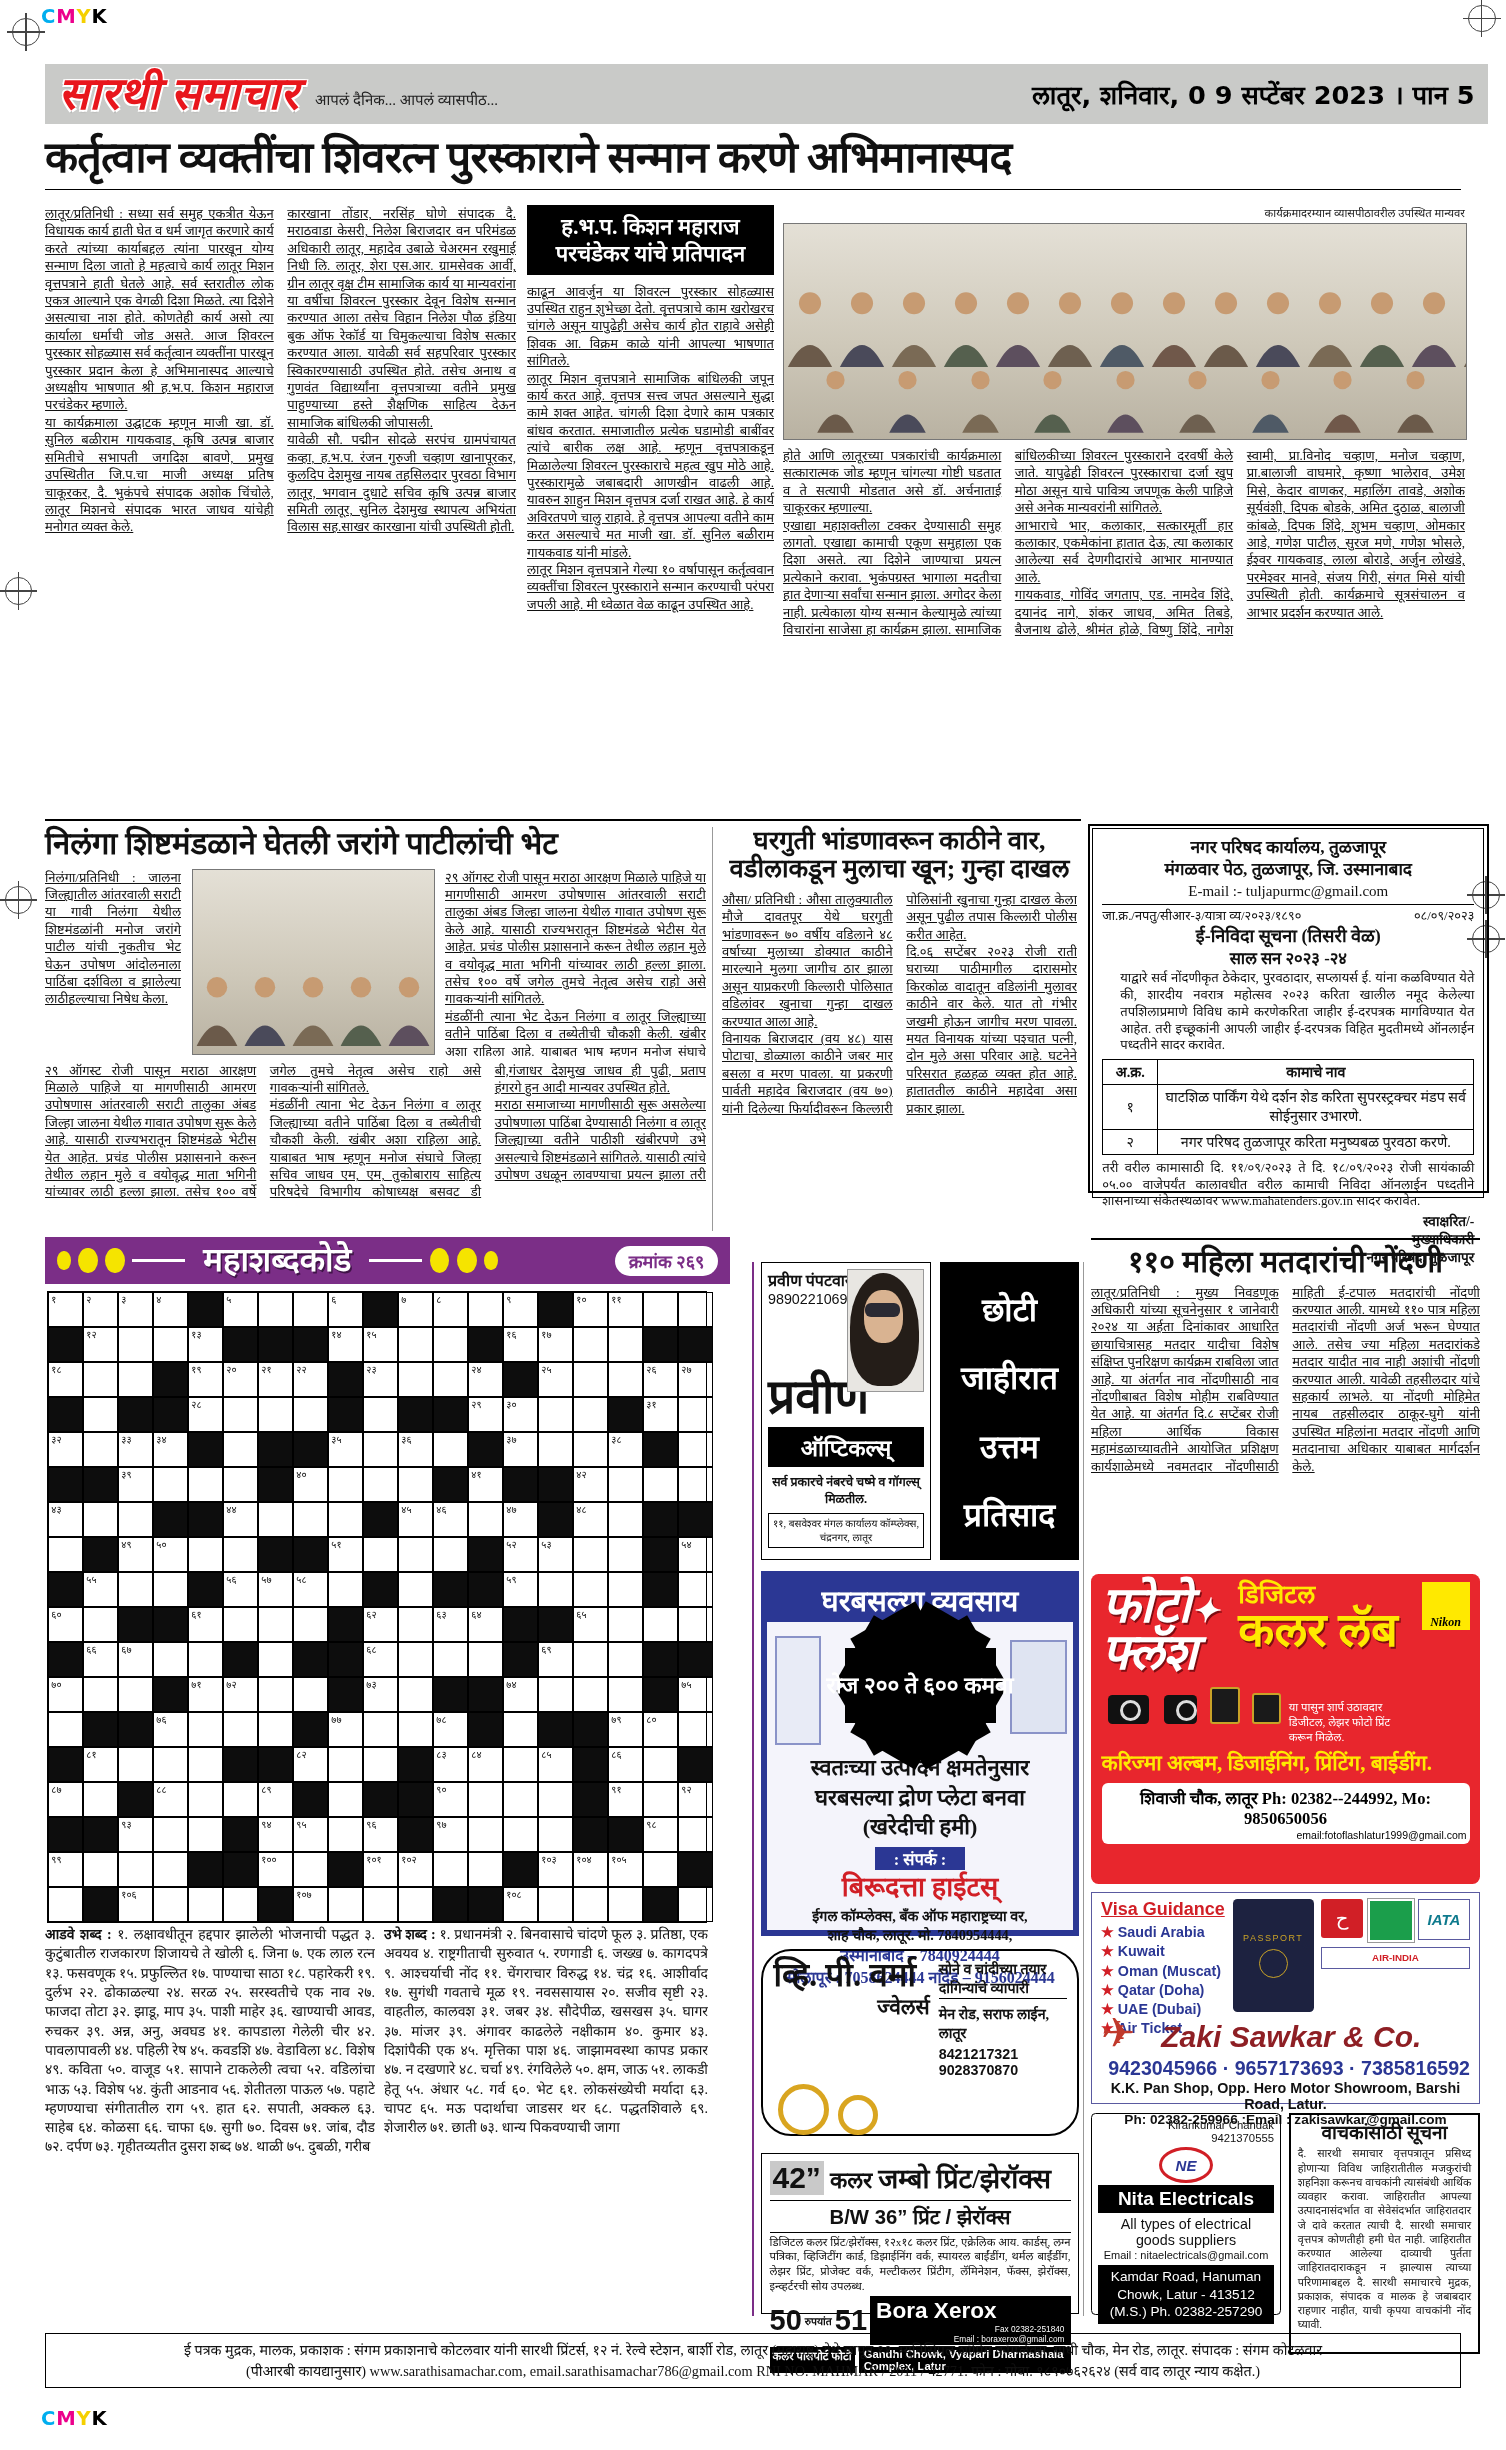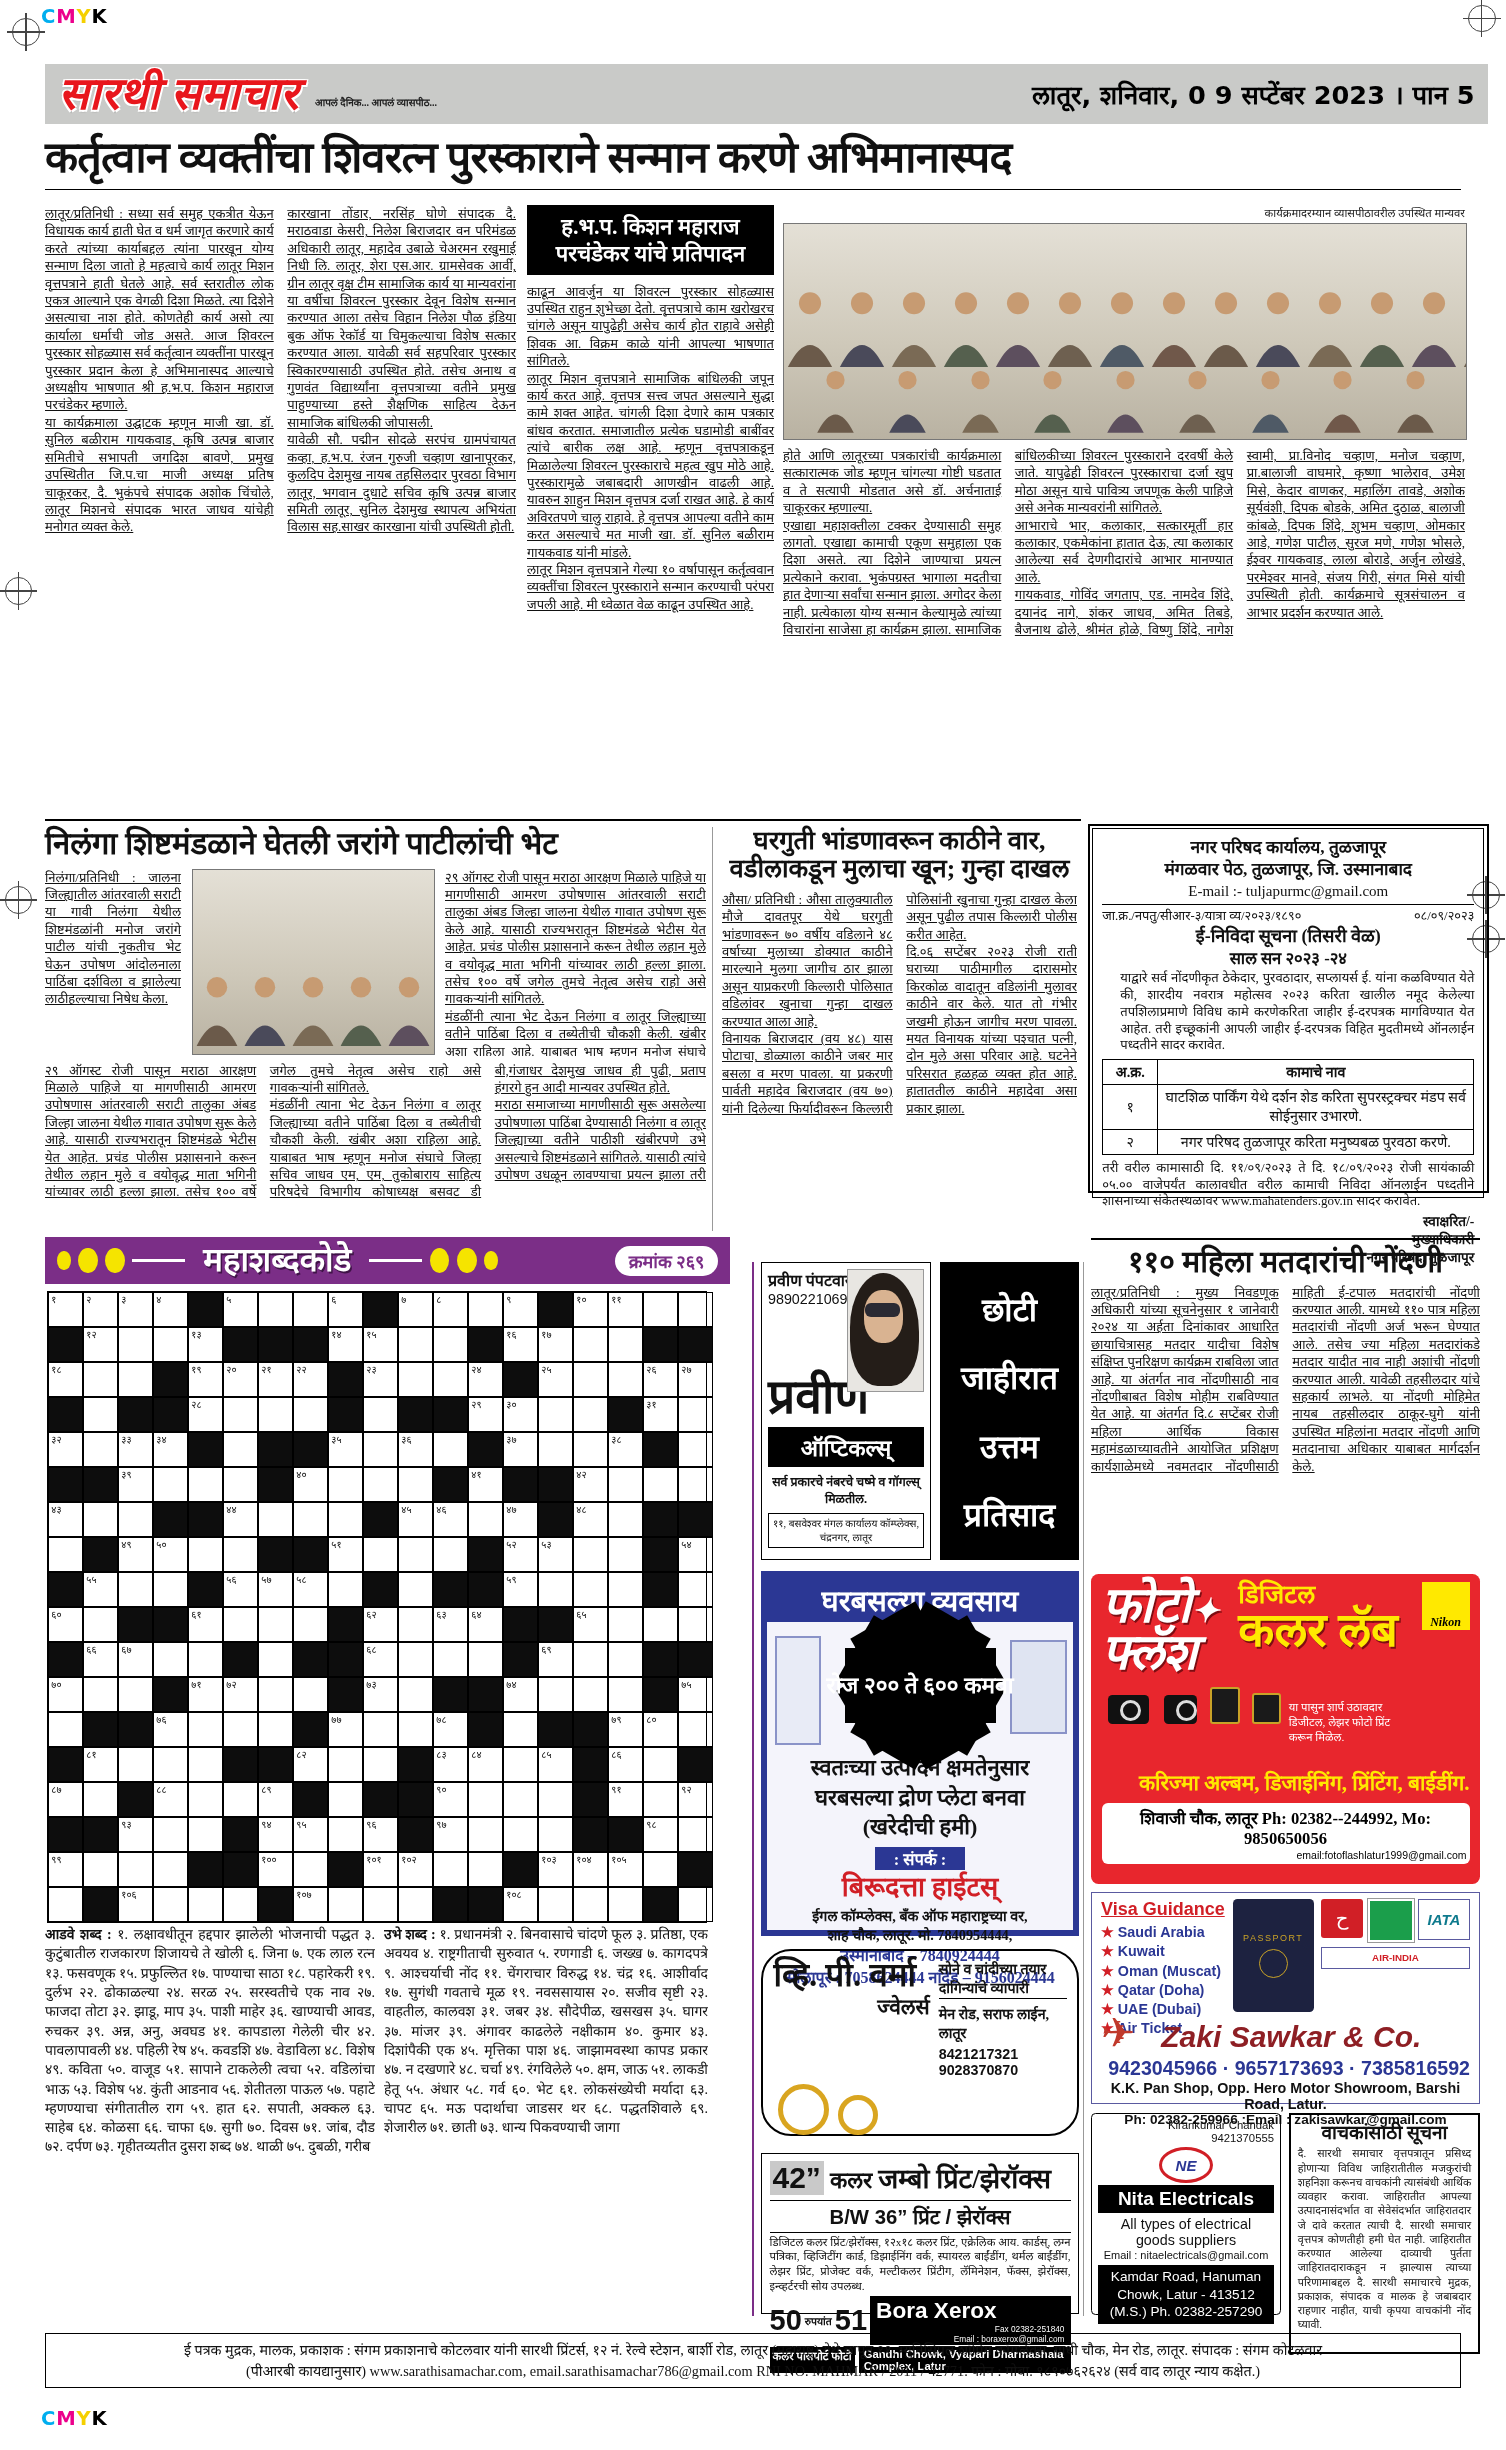--- a/index.html
+++ b/index.html
@@ -15,21 +15,21 @@
   .cmyk{font-family:"DejaVu Sans",sans-serif;font-weight:bold;font-size:19.6px;letter-spacing:0.8px;}
   .cmyk .c{color:#00aeef}.cmyk .m{color:#ec008c}.cmyk .y{color:#f5d000}.cmyk .k{color:#000}
   .regmark{width:25.6px;height:25.6px;border:1.5px solid #444;border-radius:50%;position:absolute;}
   .regmark:before,.regmark:after{content:"";position:absolute;background:#444;}
   .regmark:before{left:50%;top:-6px;bottom:-6px;width:1.5px;margin-left:-0.8px;}
   .regmark:after{top:50%;left:-6px;right:-6px;height:1.5px;margin-top:-0.8px;}
   
   .mast{background:#c9cac8;display:flex;align-items:center;justify-content:space-between;padding:0 13.6px;}
   .mast-title{font-size:45px;font-weight:bold;font-style:italic;color:#e8161c;line-height:1;
     text-shadow:-1.5px -1.5px 0 #fff,1.5px -1.5px 0 #fff,-1.5px 1.5px 0 #fff,1.5px 1.5px 0 #fff,0 2.3px 1.5px rgba(0,0,0,.35);}
-  .mast-tag{font-size:10px;font-weight:bold;color:#222;margin-left:16.6px;align-self:flex-end;padding-bottom:7.5px;}
+  .mast-tag{font-size:15px;font-weight:normal;color:#222;margin-left:16.6px;align-self:flex-end;padding-bottom:7.5px;}
   .mast-date{font-family:"DejaVu Sans",sans-serif;font-size:25.6px;font-weight:bold;color:#000;}
   .headline{font-size:43px;font-weight:bold;line-height:1.05;letter-spacing:-0.8px;
     border-bottom:1.5px solid #000;padding:4.5px 0 9px 0;}
   .subhead-box{background:#000;color:#fff;font-size:22px;font-weight:bold;text-align:center;
     line-height:1.25;padding:7.5px 4.5px;}
   .photo{background:linear-gradient(180deg,#e4e0d6 0%,#cfc9ba 55%,#b9b2a2 100%);
     border:0.8px solid #777;position:relative;overflow:hidden;}
   .ppl{position:absolute;left:0;right:0;display:flex;justify-content:space-evenly;align-items:flex-end;}
   .person{display:inline-block;}
   .person svg{display:block;}
@@ -1076,21 +1076,21 @@
         <div class="yellow" style="font-weight:bold;font-size:47px;line-height:1;text-shadow:1.5px 1.5px 0 #7d0d12;">कलर लॅब</div>
       </div>
     </div>
     <div style="margin-top:10.5px;">
       <span class="cam"></span>
       <span class="cam" style="width:33px;"></span>
       <span class="chip"></span>
       <span class="chip" style="height:27px;"></span>
       <span style="display:inline-block;width:113px;font-size:11.3px;vertical-align:middle;color:#fff;">या पासुन शार्प उठावदार डिजीटल, लेझर फोटो प्रिंट करून मिळेल.</span>
     </div>
-    <div class="yellow" style="font-weight:bold;font-size:21px;text-align:right;margin-top:24px;">करिज्मा अल्बम, डिजाईनिंग, प्रिंटिंग, बाईडींग.</div>
+    <div class="yellow" style="font-weight:bold;font-size:21px;text-align:left;margin-top:4px;">करिज्मा अल्बम, डिजाईनिंग, प्रिंटिंग, बाईडींग.</div>
     <div style="background:#fff;color:#000;border-radius:6px;text-align:center;margin-top:7.5px;padding:3px;">
       <div style="font-weight:bold;font-size:16.6px;">शिवाजी चौक, लातूर Ph: 02382--244992, Mo: 9850650056</div>
       <div class="sans" style="font-size:10.5px;text-align:right;">email:fotoflashlatur1999@gmail.com</div>
     </div>
   </div>
 
   <div class="abs sans" style="left:1091px;top:1892px;width:389px;height:212px;border:1.5px solid #5a5aa0;padding:6px 9px;box-sizing:border-box;">
     <div style="display:flex;gap:7.5px;">
       <div style="width:128px;">
         <div style="color:#d11f26;font-weight:bold;font-size:18px;text-decoration:underline;">Visa Guidance</div>

